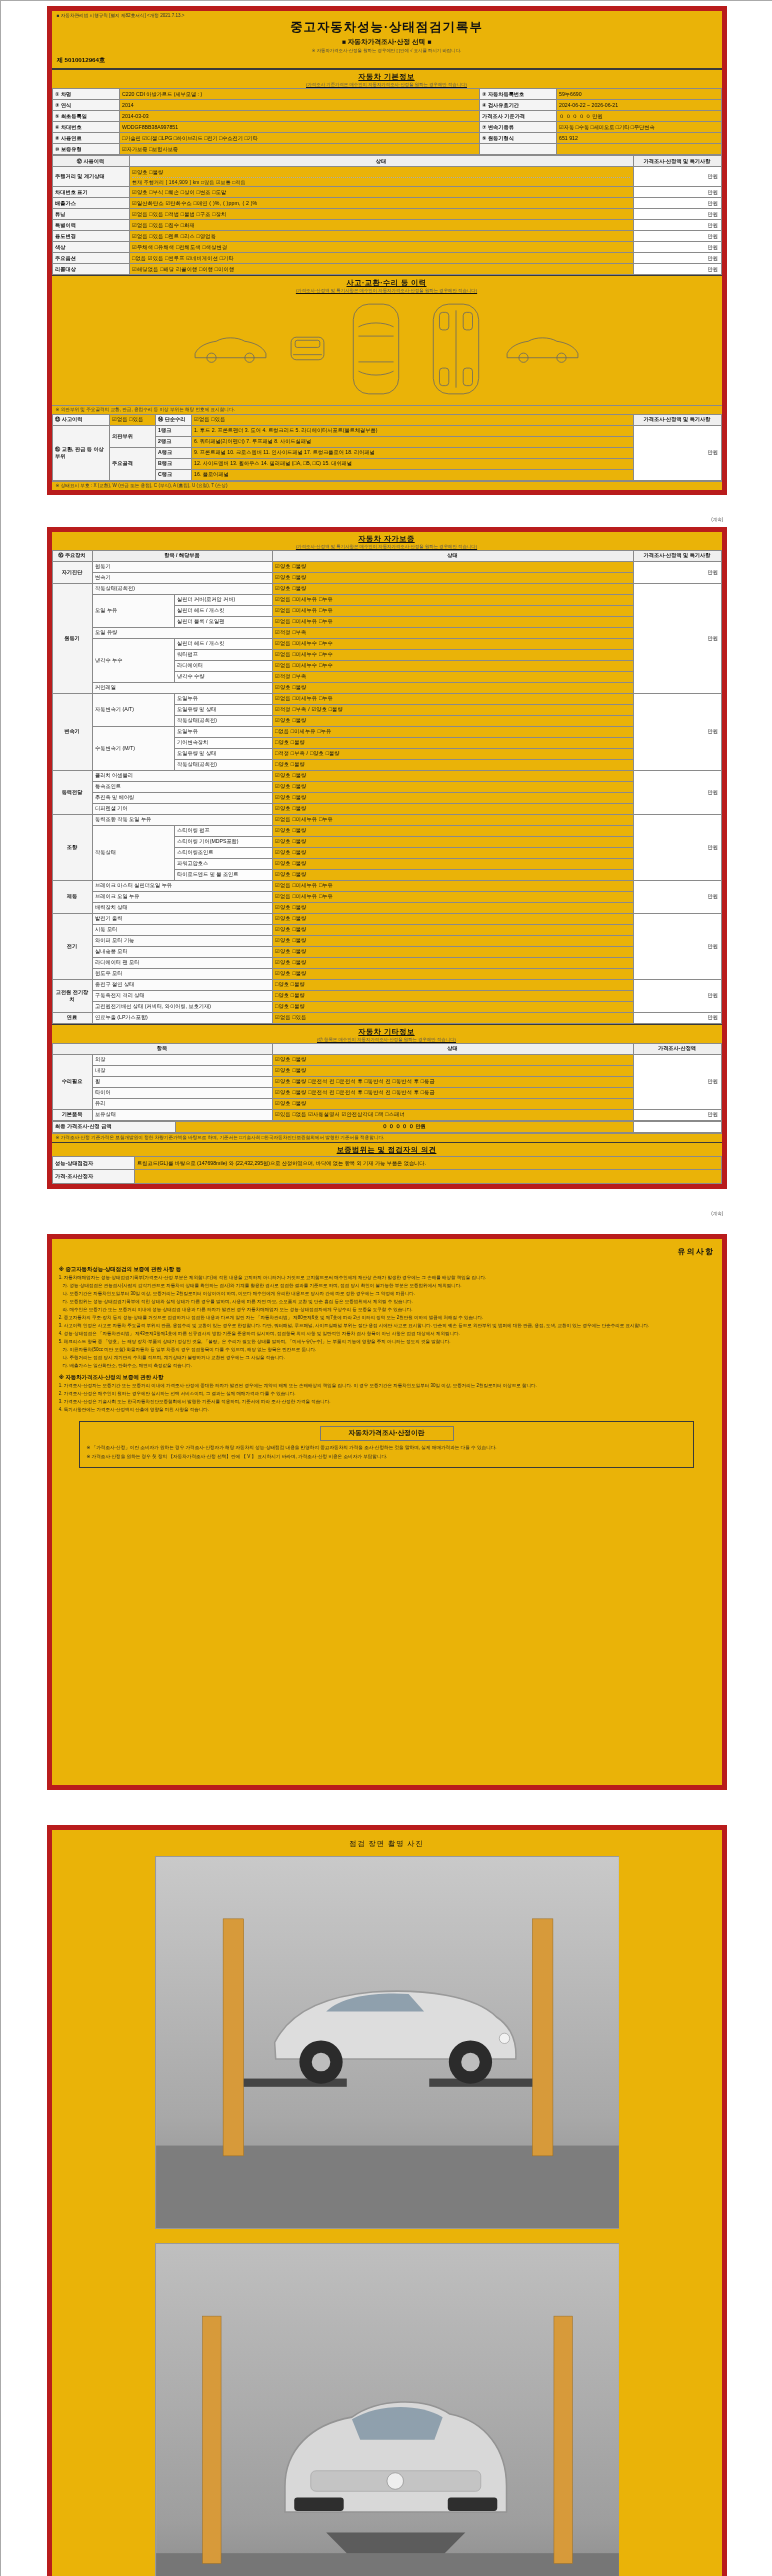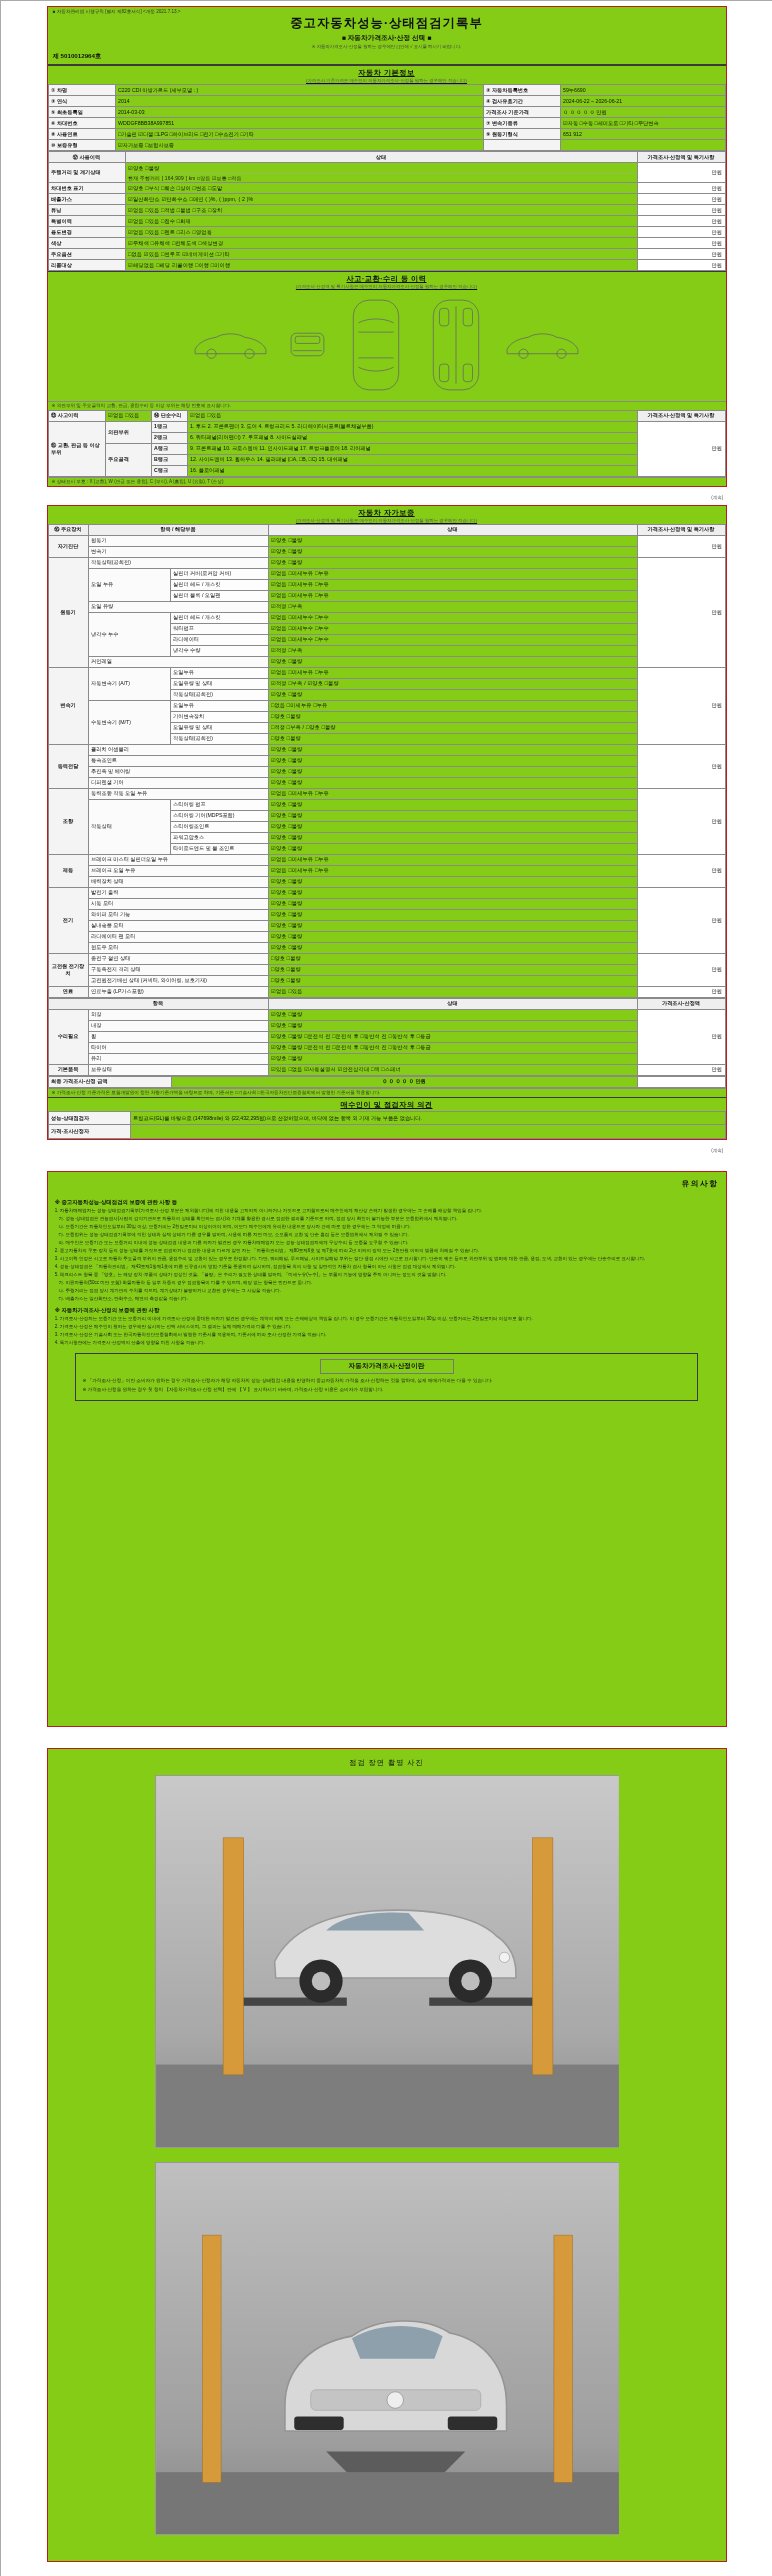--- a/index.html
+++ b/index.html
@@ -3,21 +3,21 @@
 <meta charset="utf-8">
 <style>
   * { box-sizing: border-box; margin: 0; padding: 0; }
   body {
     width: 773px; min-height: 2576px; background: #ffffff;
     font-family: "Liberation Sans", "DejaVu Sans", sans-serif;
     color: #111;
   }
   .page { width: 773px; min-height: 2576px; border: 0.5px solid #aaa; padding: 5.2px 0 15.5px; }
   .sheet { width: 680px; margin: 0 auto; }
-  .box { border: 1px solid #b91c1c; background: #84cc16; margin-bottom: 7px; }
+  .box { border: 5px solid #b91c1c; background: #eab308; margin-bottom: 21px; }
   .gap { height: 13.4px; }
   .continued { text-align: right; font-size: 4.6px; color: #555; padding: 1px 3.1px 5.2px; }
 
   
   .tophead { border-bottom: 0.5px solid #3a3a3a; padding: 2.1px 5.2px 3.1px; }
   .top-note { font-size: 4.6px; color: #333; }
   .tophead h1 { text-align: center; font-size: 12.4px; letter-spacing: 1px; margin-top: 1px; }
   .subtitle { text-align: center; font-size: 6.7px; font-weight: bold; margin-top: 1.5px; }
   .subnote { text-align: center; font-size: 4.4px; color: #444; margin-top: 1px; }
   .docno { font-size: 6.2px; font-weight: bold; margin-top: 3.1px; }
@@ -533,20 +533,24 @@
             </tr>
             <tr>
               <th rowspan="1" class="gname">연료</th>
               <td class="item" colspan="2">연료누출 (LP가스포함)</td>
               <td class="state">☑없음   □있음</td>
               <td class="price" rowspan="1">만원</td>
             </tr>
           </tbody>
     </table>
 
+    <div class="sec-title">
+      <span class="t">자동차 기타정보</span>
+      <span class="n">(⑰ 항목은 매수인이 자동차가격조사·산정을 원하는 경우에만 적습니다)</span>
+    </div>
     <table>
       <colgroup>
             <col style="width:40px">
             <col style="width:82px">
             <col style="width:98px">
             <col>
             <col style="width:88px">
           </colgroup>
       <thead>
         <tr>
@@ -597,21 +601,21 @@
             <tr>
         <th>최종 가격조사·산정 금액</th>
         <td style="text-align:center;font-weight:bold">０ ０ ０ ０ ０ 만원</td>
         <td class="price"></td>
       </tr>
     </tbody>
         </table>
     <div class="legend-line">※ 가격조사·산정 기준가격은 보험개발원이 정한 차량기준가액을 바탕으로 하며, 기준서는 □기술사회 □한국자동차진단보증협회에서 발행한 기준서를 적용합니다.</div>
 
     <div class="sec-title">
-      <span class="t">매수인이 및 점검자의 의견</span>
+      <span class="t">보증범위는 및 점검자의 의견</span>
     </div>
     <table>
       <colgroup>
             <col style="width:82px">
             <col>
           </colgroup>
       <tbody>
 
           <tr>
             <th>성능·상태점검자</th>

